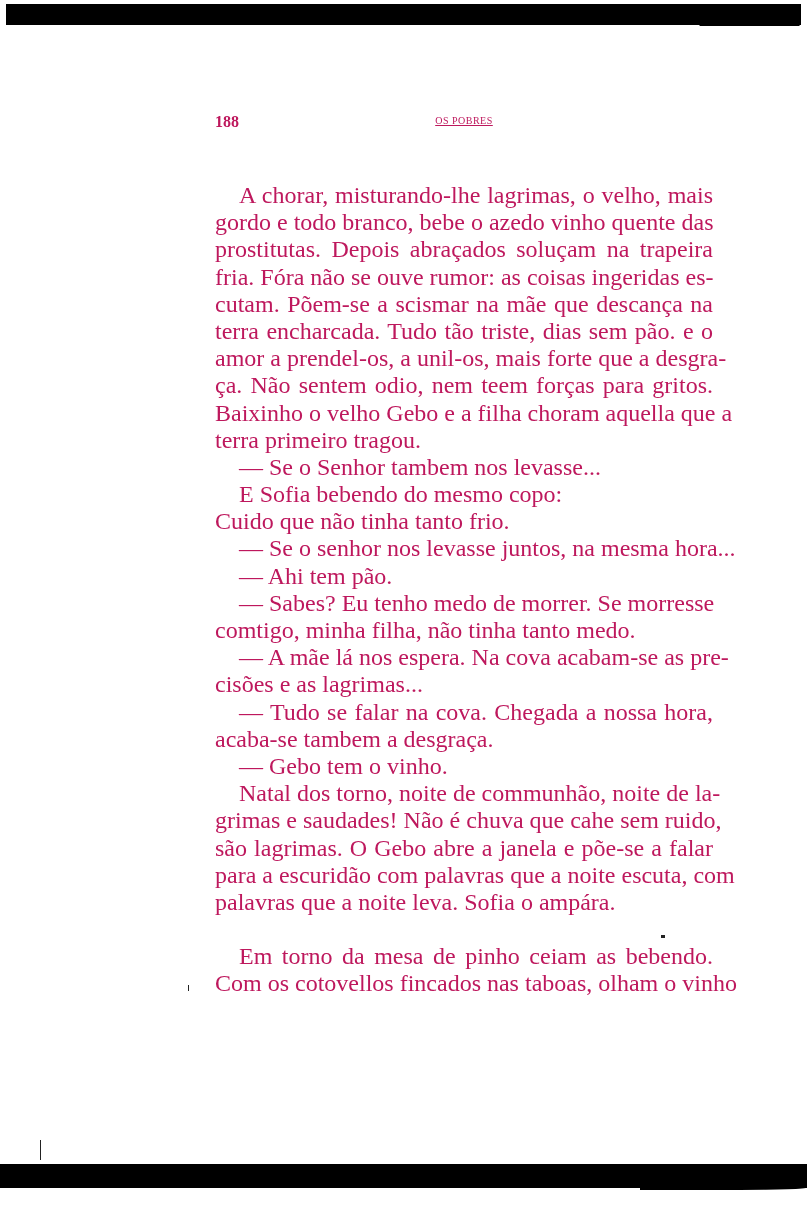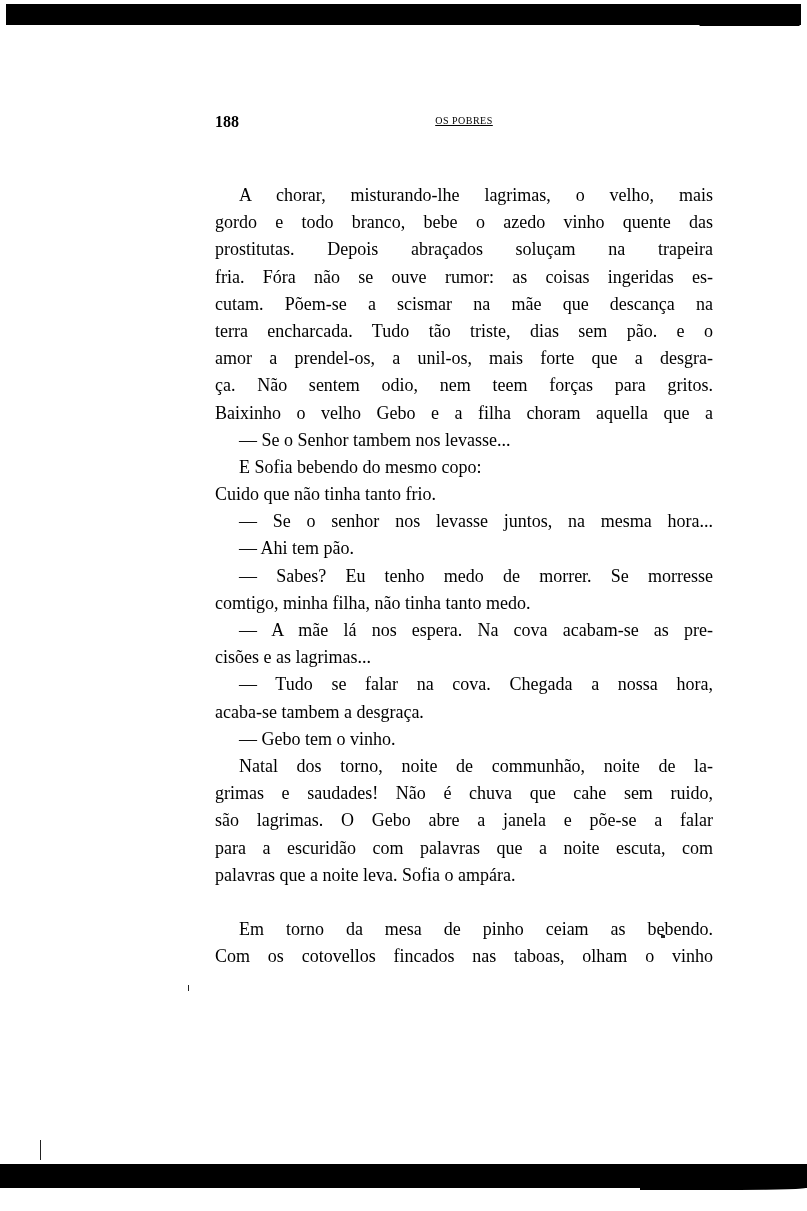--- a/index.html
+++ b/index.html
@@ -4,26 +4,26 @@
   <style>
     html, body { margin: 0; padding: 0; background: #ffffff; }
     body { width: 807px; height: 1211px; position: relative; overflow: hidden; }
     .bar-top { position: absolute; left: 6px; top: 4px; width: 795px; height: 21px; background: #000; }
     .bar-top-tail { position: absolute; left: 700px; top: 20px; width: 100px; height: 6px; background: #000; transform: skewX(-10deg); }
     .bar-bottom { position: absolute; left: 0; top: 1164px; width: 807px; height: 24px; background: #000; }
     .bar-bottom-curve { position: absolute; left: 640px; top: 1184px; width: 167px; height: 6px; background: #000; border-radius: 0 0 40% 0; }
     .page {
       position: absolute; left: 215px; top: 113px; width: 498px;
       font-family: "Liberation Serif", "DejaVu Serif", serif;
-      color: #000000;
+      color: #be185d;
     }
     .header { position: relative; height: 30px; font-size: 16px; }
     .folio { position: absolute; left: 0; top: 0; font-weight: bold; }
     .running-title { position: absolute; left: 0; right: 0; top: 2px; text-align: center; font-size: 10px; letter-spacing: 0.5px; text-decoration: underline; }
-    .text { margin-top: 39px; font-size: 18px; line-height: 27.2px; }
+    .text { margin-top: 39px; font-size: 24px; line-height: 27.2px; }
     .line { white-space: nowrap; display: block; height: 27.2px; overflow: visible; }
     .justify { text-align: justify; text-align-last: justify; }
     .indent { padding-left: 24px; }
     .gap { height: 27px; }
     .speck { position: absolute; background: #222; }
   </style>
 </head>
 <body>
 
 <div class="bar-top"></div>
@@ -37,20 +37,21 @@
   <div class="text" id="text-body">
       <span class="line indent justify">A chorar, misturando-lhe lagrimas, o velho, mais</span>
       <span class="line justify">gordo e todo branco, bebe o azedo vinho quente das</span>
       <span class="line justify">prostitutas. Depois abraçados soluçam na trapeira</span>
       <span class="line justify">fria. Fóra não se ouve rumor: as coisas ingeridas es-</span>
       <span class="line justify">cutam. Põem-se a scismar na mãe que descança na</span>
       <span class="line justify">terra encharcada. Tudo tão triste, dias sem pão. e o</span>
       <span class="line justify">amor a prendel-os, a unil-os, mais forte que a desgra-</span>
       <span class="line justify">ça. Não sentem odio, nem teem forças para gritos.</span>
       <span class="line justify">Baixinho o velho Gebo e a filha choram aquella que a</span>
+      <span class="line">terra primeiro tragou.</span>
       <span class="line indent">— Se o Senhor tambem nos levasse...</span>
       <span class="line indent">E Sofia bebendo do mesmo copo:</span>
       <span class="line">Cuido que não tinha tanto frio.</span>
       <span class="line indent justify">— Se o senhor nos levasse juntos, na mesma hora...</span>
       <span class="line indent">— Ahi tem pão.</span>
       <span class="line indent justify">— Sabes? Eu tenho medo de morrer. Se morresse</span>
       <span class="line">comtigo, minha filha, não tinha tanto medo.</span>
       <span class="line indent justify">— A mãe lá nos espera. Na cova acabam-se as pre-</span>
       <span class="line">cisões e as lagrimas...</span>
       <span class="line indent justify">— Tudo se falar na cova. Chegada a nossa hora,</span>

